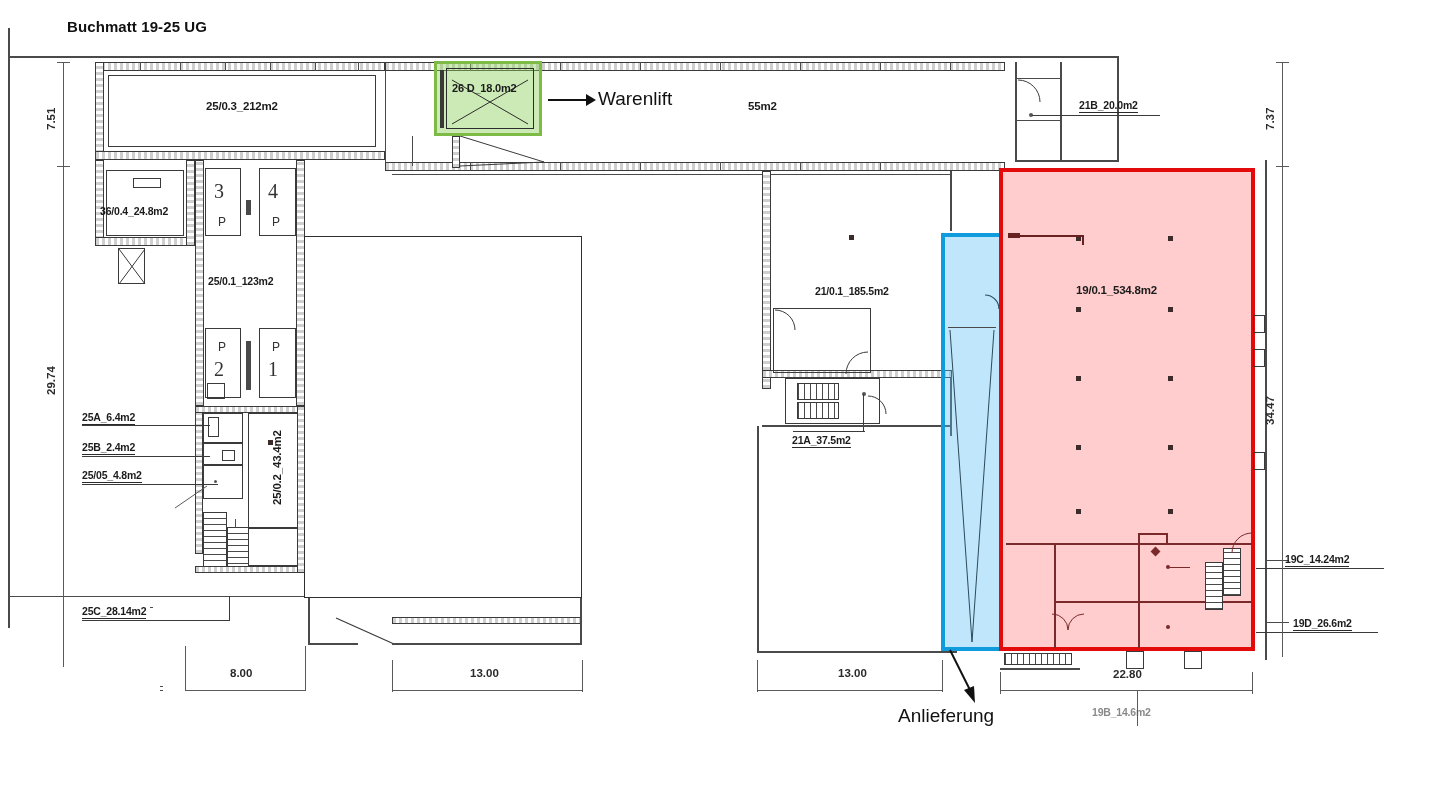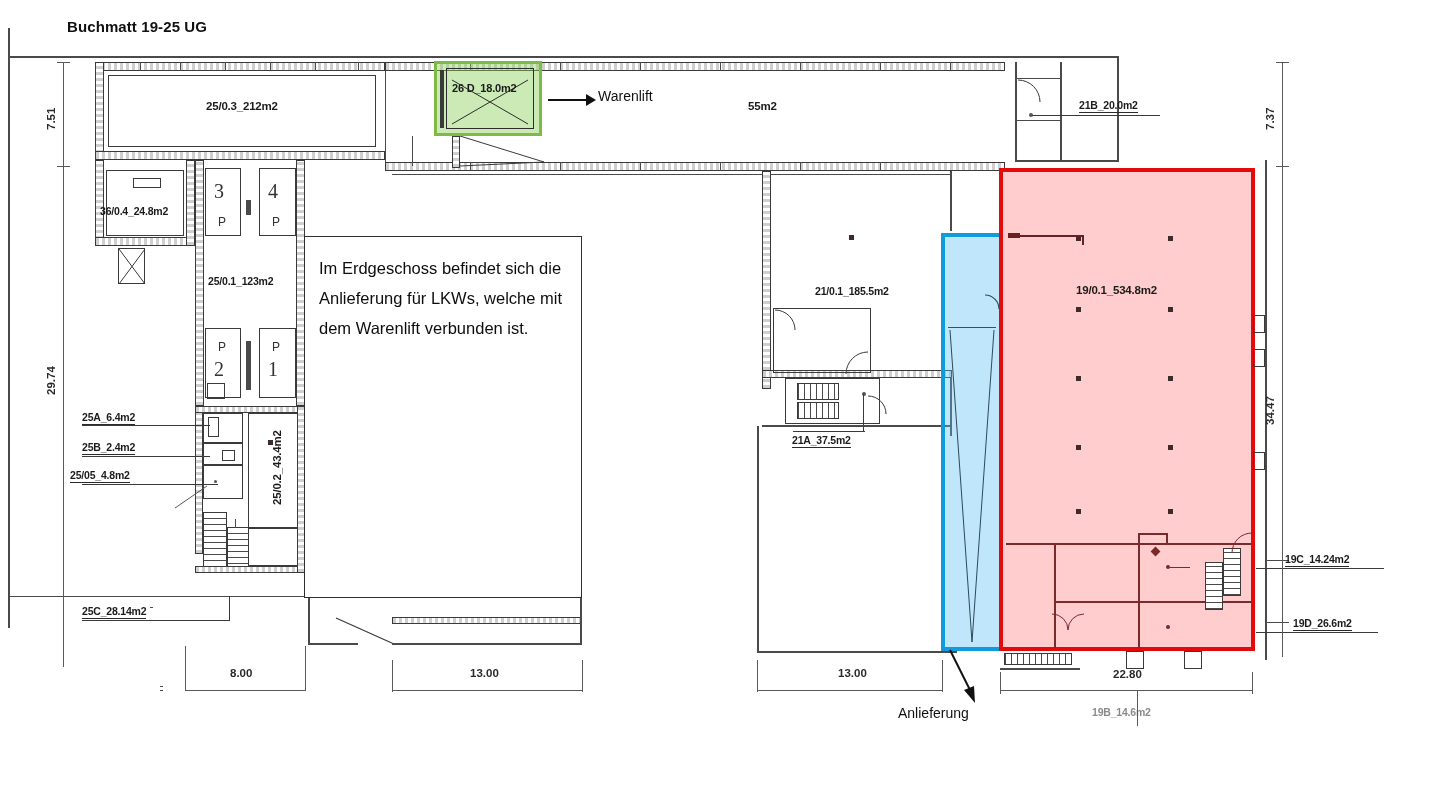--- a/index.html
+++ b/index.html
@@ -158,21 +158,21 @@
     font-size: 16.5px;
     line-height: 1.82;
     color: #0d0d0d;
     font-family: "Liberation Sans", sans-serif;
   }
   #textbox p:last-child { margin-bottom: 0; }
   
   .annot {
     position: absolute;
     font-family: "Liberation Sans", sans-serif;
-    font-size: 14px;
+    font-size: 19px;
     color: #111111;
     white-space: nowrap;
   }
   .arrow-svg { position: absolute; overflow: visible; }
   
   .stall {
     position: absolute;
     border: 1px solid #3a3a3a;
     box-sizing: border-box;
     background: #ffffff;
@@ -317,21 +317,21 @@
   <div class="hatch" style="left:392px; top:617px; width:190px; height:7px;"></div>
   <div class="thinline" style="left:580px; top:596px; width:2px; height:48px;"></div>
 
   <div class="leader" style="left:82px; top:425px; width:128px;"></div>
   <div class="plan-label small underline" style="left:82px; top:411px;">25A_6.4m2</div>
 
   <div class="leader" style="left:82px; top:456px; width:128px;"></div>
   <div class="plan-label small underline" style="left:82px; top:441px;">25B_2.4m2</div>
 
   <div class="leader" style="left:82px; top:484px; width:136px;"></div>
-  <div class="plan-label small underline" style="left:70px; top:469px;">25/05_4.8m2</div>
+  <div class="plan-label small underline" style="left:82px; top:469px;">25/05_4.8m2</div>
   <svg class="arrow-svg" style="left:175px; top:484px;" width="40" height="26">
     <line x1="0" y1="24" x2="32" y2="2" stroke="#5a5a5a" stroke-width="1"></line>
   </svg>
 
   <div class="leader" style="left:82px; top:620px; width:148px;"></div>
   <div class="leader-v" style="left:229px; top:596px; height:25px;"></div>
   <div class="plan-label small underline" style="left:82px; top:605px;">25C_28.14m2</div>
 
   <div class="hatch" style="left:385px; top:62px; width:620px; height:9px;"></div>
   <div class="thinline" style="left:470px; top:62px; width:1px; height:9px;"></div>
@@ -530,16 +530,15 @@
   <div class="dimline-v" style="left:1000px; top:672px; height:22px;"></div>
   <div class="dimline-v" style="left:1252px; top:672px; height:22px;"></div>
   <div class="dimline-v" style="left:1137px; top:690px; height:36px;"></div>
   <div class="dim-label" style="left:1113px; top:668px;">22.80</div>
 
   <div class="thinline" style="left:160px; top:686px; width:3px; height:1px;"></div>
   <div class="thinline" style="left:160px; top:690px; width:3px; height:1px;"></div>
   <div class="thinline" style="left:150px; top:607px; width:3px; height:1px;"></div>
 
   <div id="textbox">
-    <p>Im Erdgeschoss befindet sich die Anlieferung für LKWs, welche mit dem Warenlift verbunden ist.</p>
   </div>
 
 </div>
 
 </body></html>

